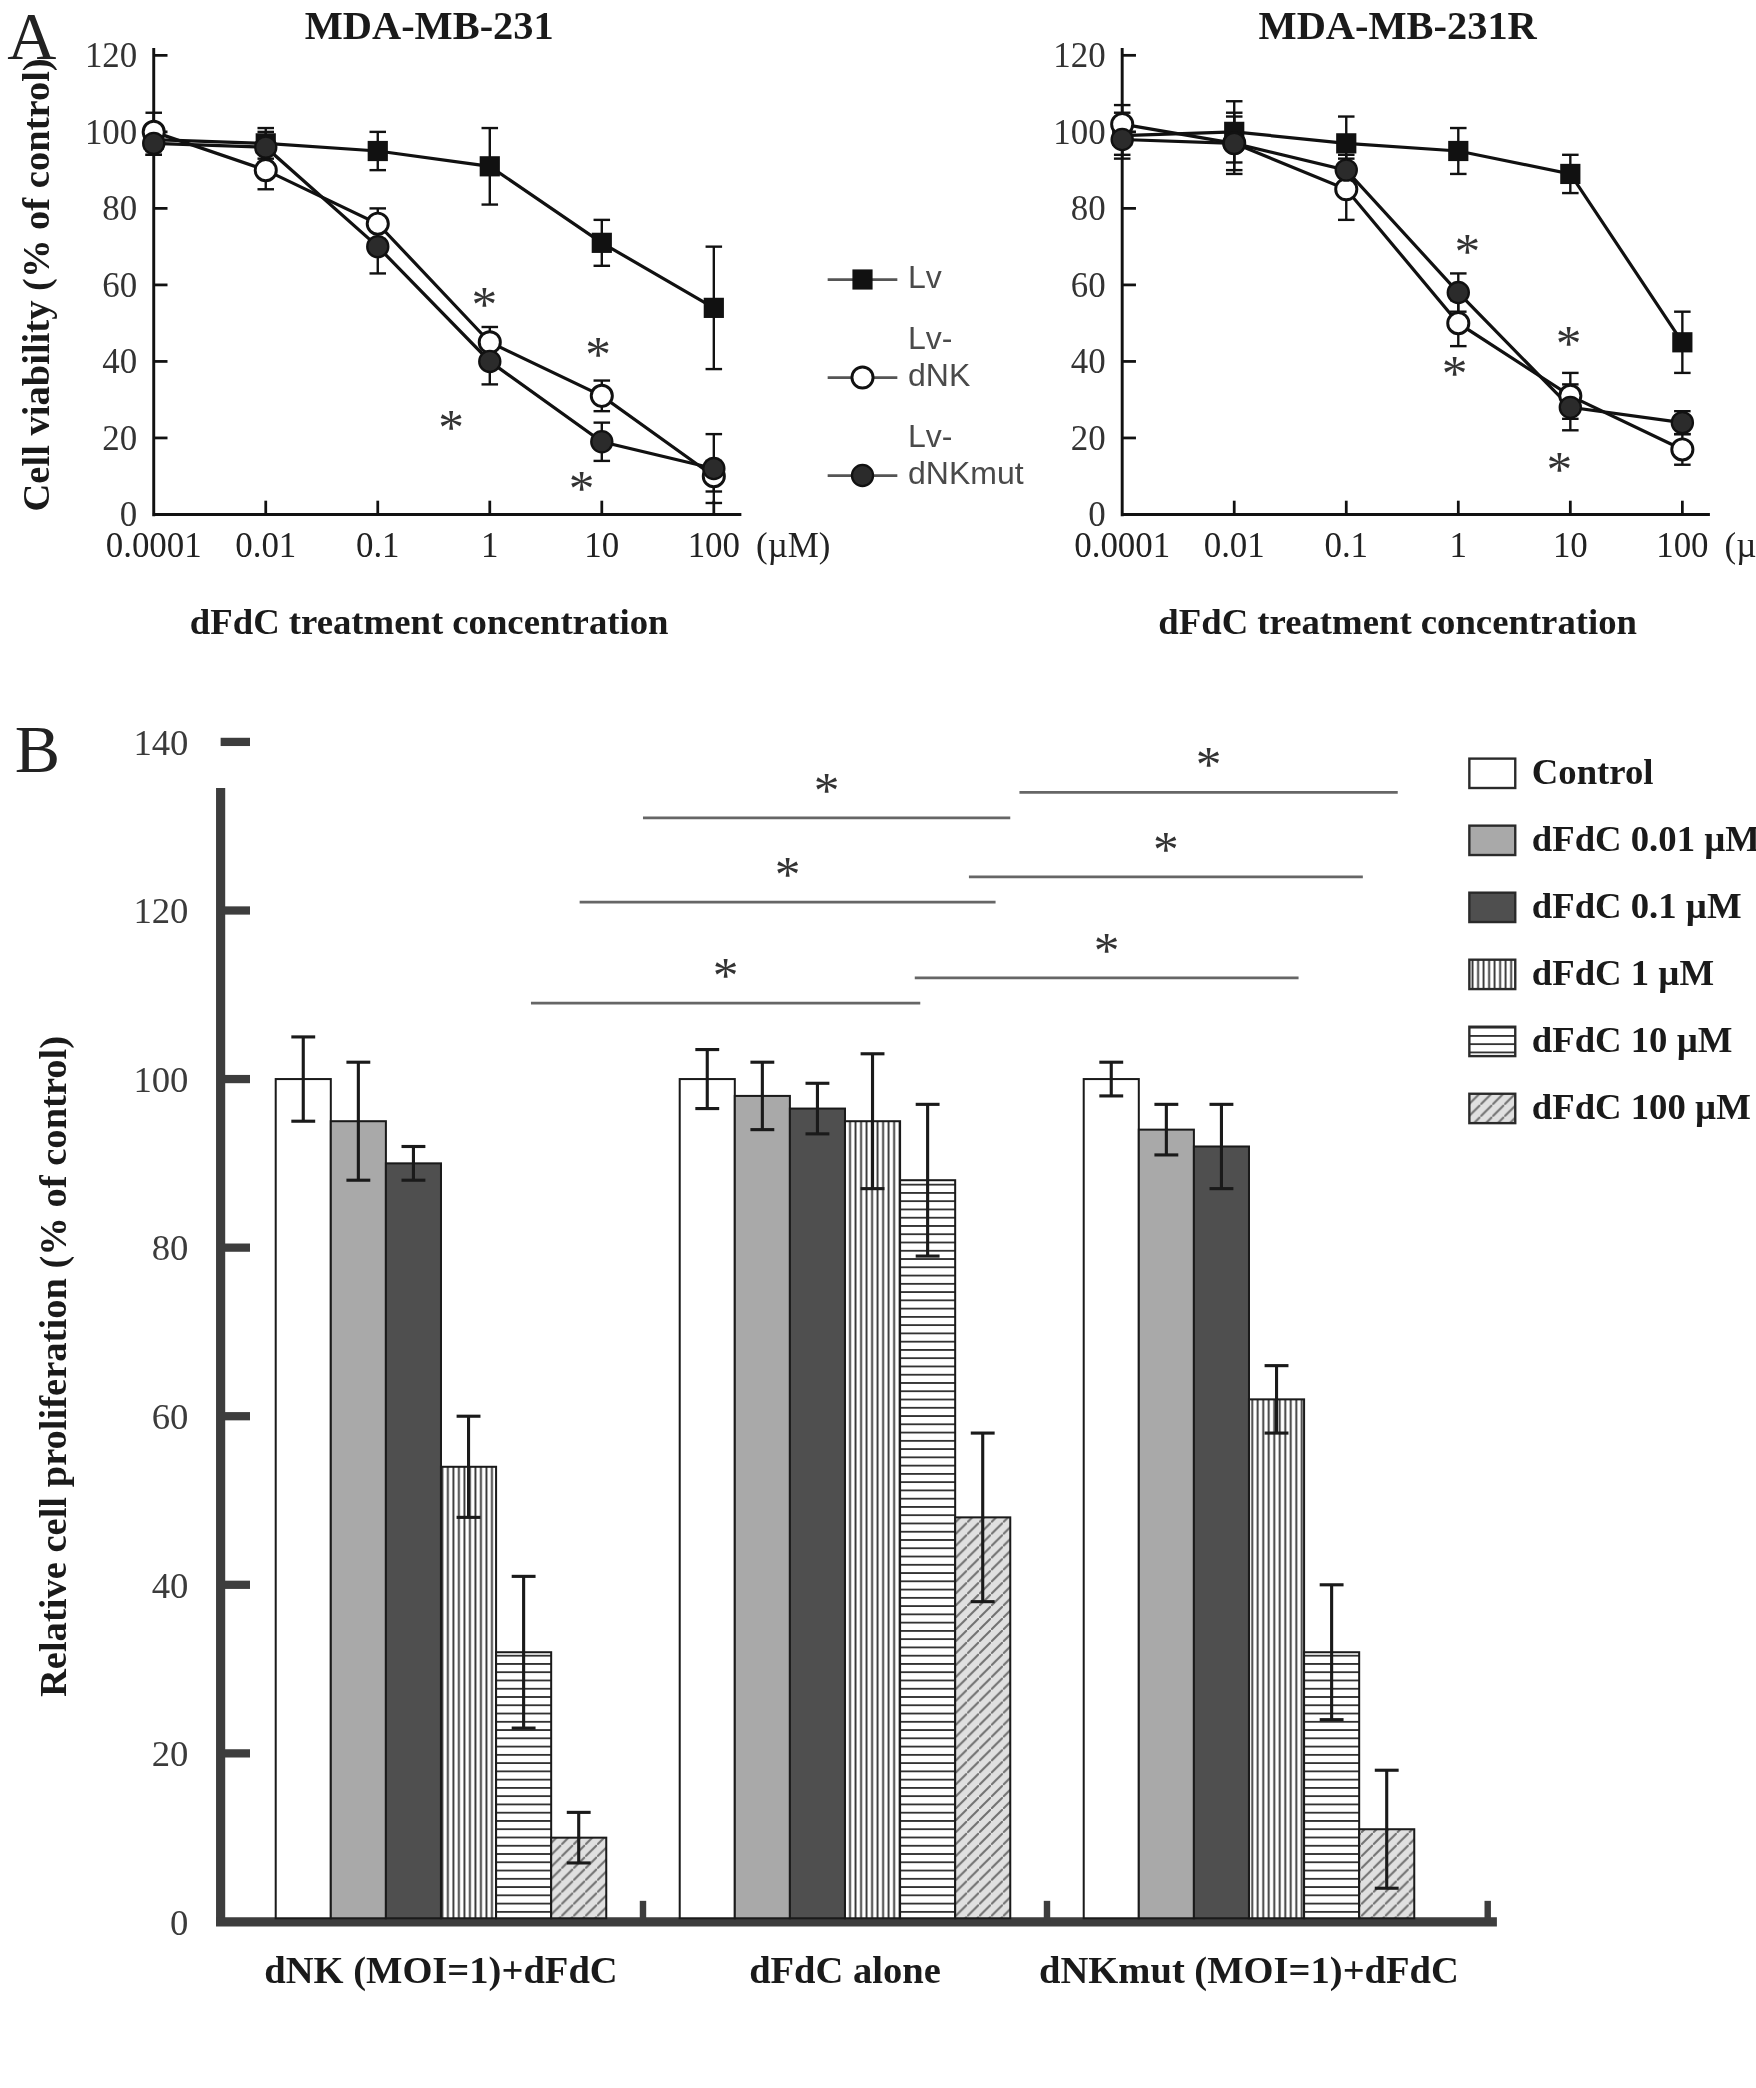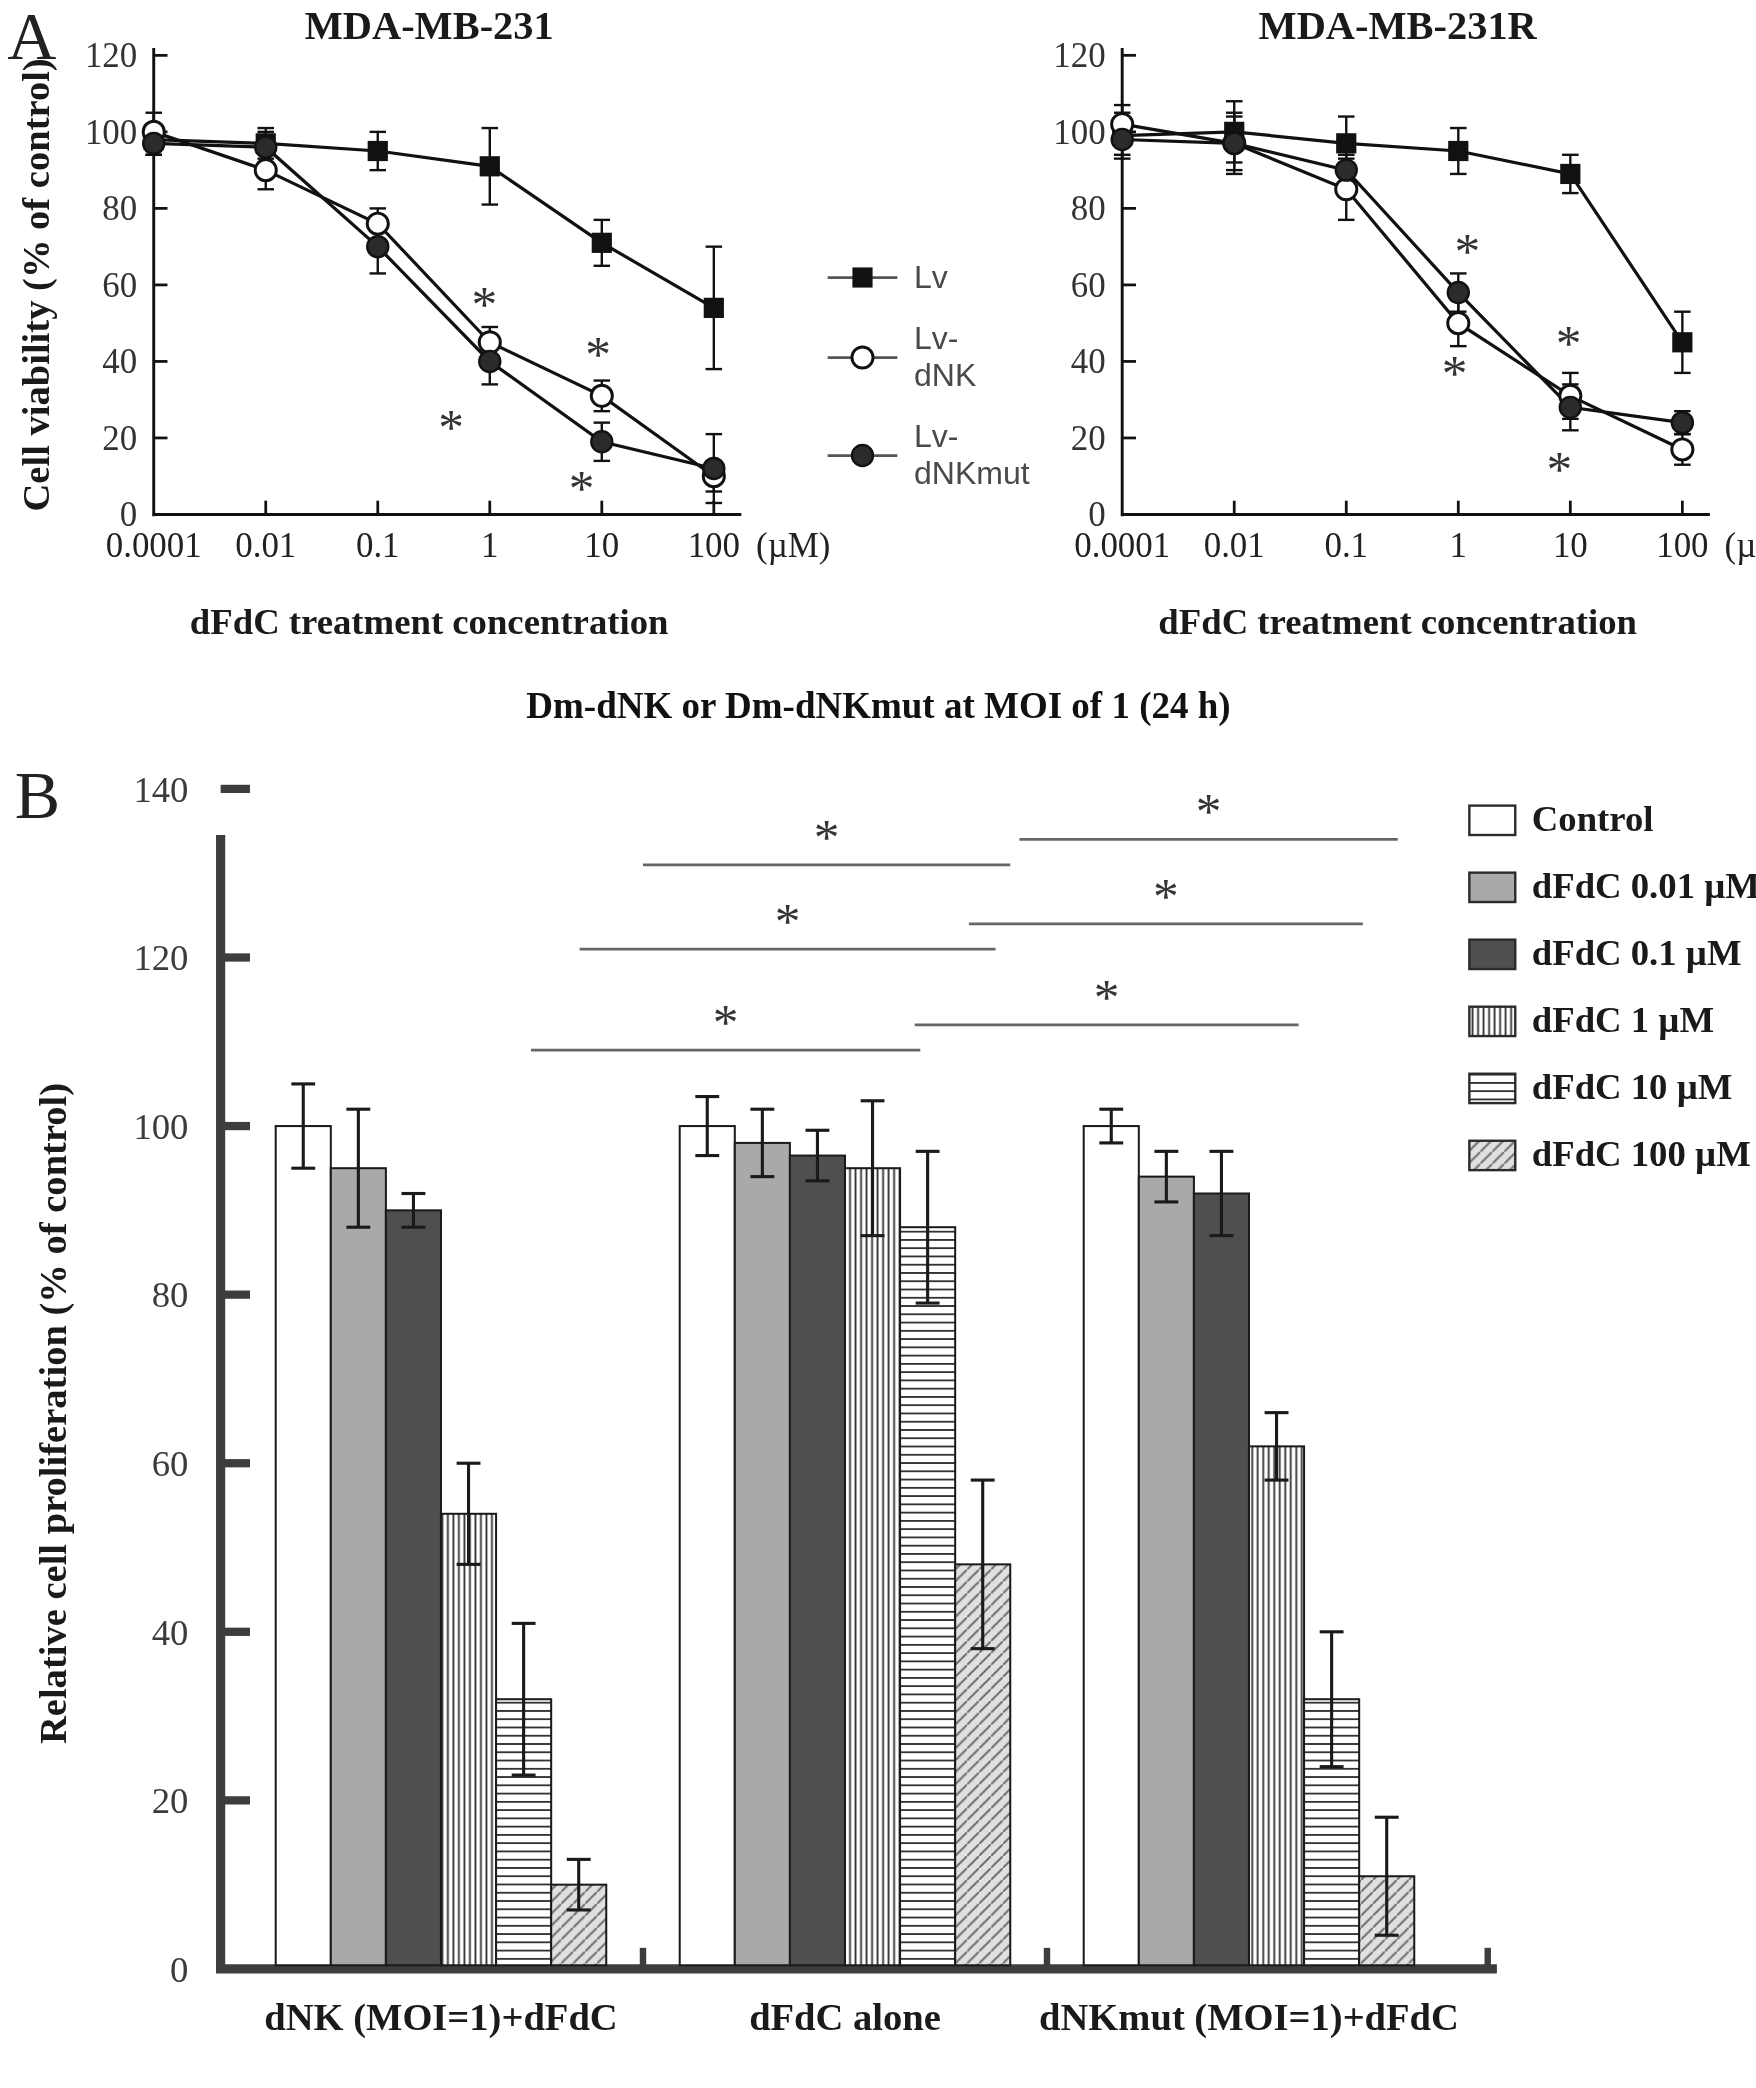--- a/index.html
+++ b/index.html
@@ -3,21 +3,21 @@
 <meta charset="utf-8">
 <style>
   html,body{margin:0;padding:0;background:#fff;}
   body{width:1757px;font-family:"Liberation Serif","DejaVu Serif",serif;color:#111;}
   .fig{position:relative;width:1757px;}
   .panel-letter{position:absolute;font-family:"Liberation Serif",serif;font-size:68px;color:#222;line-height:1;}
   #letter-a{left:7.3px;top:1.8px;}
   #letter-b{left:14.7px;top:27.5px;}
   .panel-a-row{display:flex;align-items:flex-start;padding-left:16px;}
   .legend-a{width:188px;margin-top:259px;display:flex;flex-direction:column;gap:24px;}
-  .legend-a-item{display:flex;align-items:center;gap:13px;}
+  .legend-a-item{display:flex;align-items:flex-end;gap:7px;}
   .legend-a-label{font-family:"Liberation Sans","DejaVu Sans",sans-serif;font-size:32px;color:#4a4a4a;}
   .subtitle-b{text-align:center;font-weight:bold;font-size:37px;margin-top:3.7px;color:#111;}
   .panel-b-wrap{position:relative;margin-top:7.3px;}
   svg{display:block;overflow:visible;}
   svg text{fill:#1a1a1a;}
   .ct{font:bold 44px "Liberation Serif",serif;}
   .yl{font:bold 42px "Liberation Serif",serif;}
   .xl{font:bold 40px "Liberation Serif",serif;}
   .yt{font:38px "Liberation Serif",serif;fill:#333;}
   .xt{font:38px "Liberation Serif",serif;fill:#222;}
@@ -301,21 +301,20 @@
           <circle cx="608" cy="443.3333333333333" r="11.5" fill="#2b2b2b" stroke="#111111" stroke-width="2.5"></circle>
           <circle cx="730" cy="460" r="11.5" fill="#2b2b2b" stroke="#111111" stroke-width="2.5"></circle>
         </g>
         <text x="496" y="291.3333333333333" text-anchor="middle" class="star">*</text>
         <text x="482" y="424.66666666666663" text-anchor="middle" class="star">*</text>
         <text x="606" y="391.33333333333337" text-anchor="middle" class="star">*</text>
         <text x="596" y="528.8333333333333" text-anchor="middle" class="star">*</text>
       </svg>
   </div>
 
-  <div class="subtitle-b">Dm-dNK or Dm-dNKmut at MOI of 1 (24 h)</div>
 
   <div class="panel-b-wrap">
     <div id="letter-b" class="panel-letter">B</div>
     <svg id="chart-b" width="1757" height="1313" viewBox="0 0 1913 1430">
         <defs>
           <pattern id="p-vert" width="6" height="8" patternUnits="userSpaceOnUse">
             <rect width="6" height="8" fill="#fff"></rect>
             <line x1="1.5" y1="0" x2="1.5" y2="8" stroke="#333" stroke-width="2"></line>
           </pattern>
           <pattern id="p-horiz" width="10" height="9" patternUnits="userSpaceOnUse">

